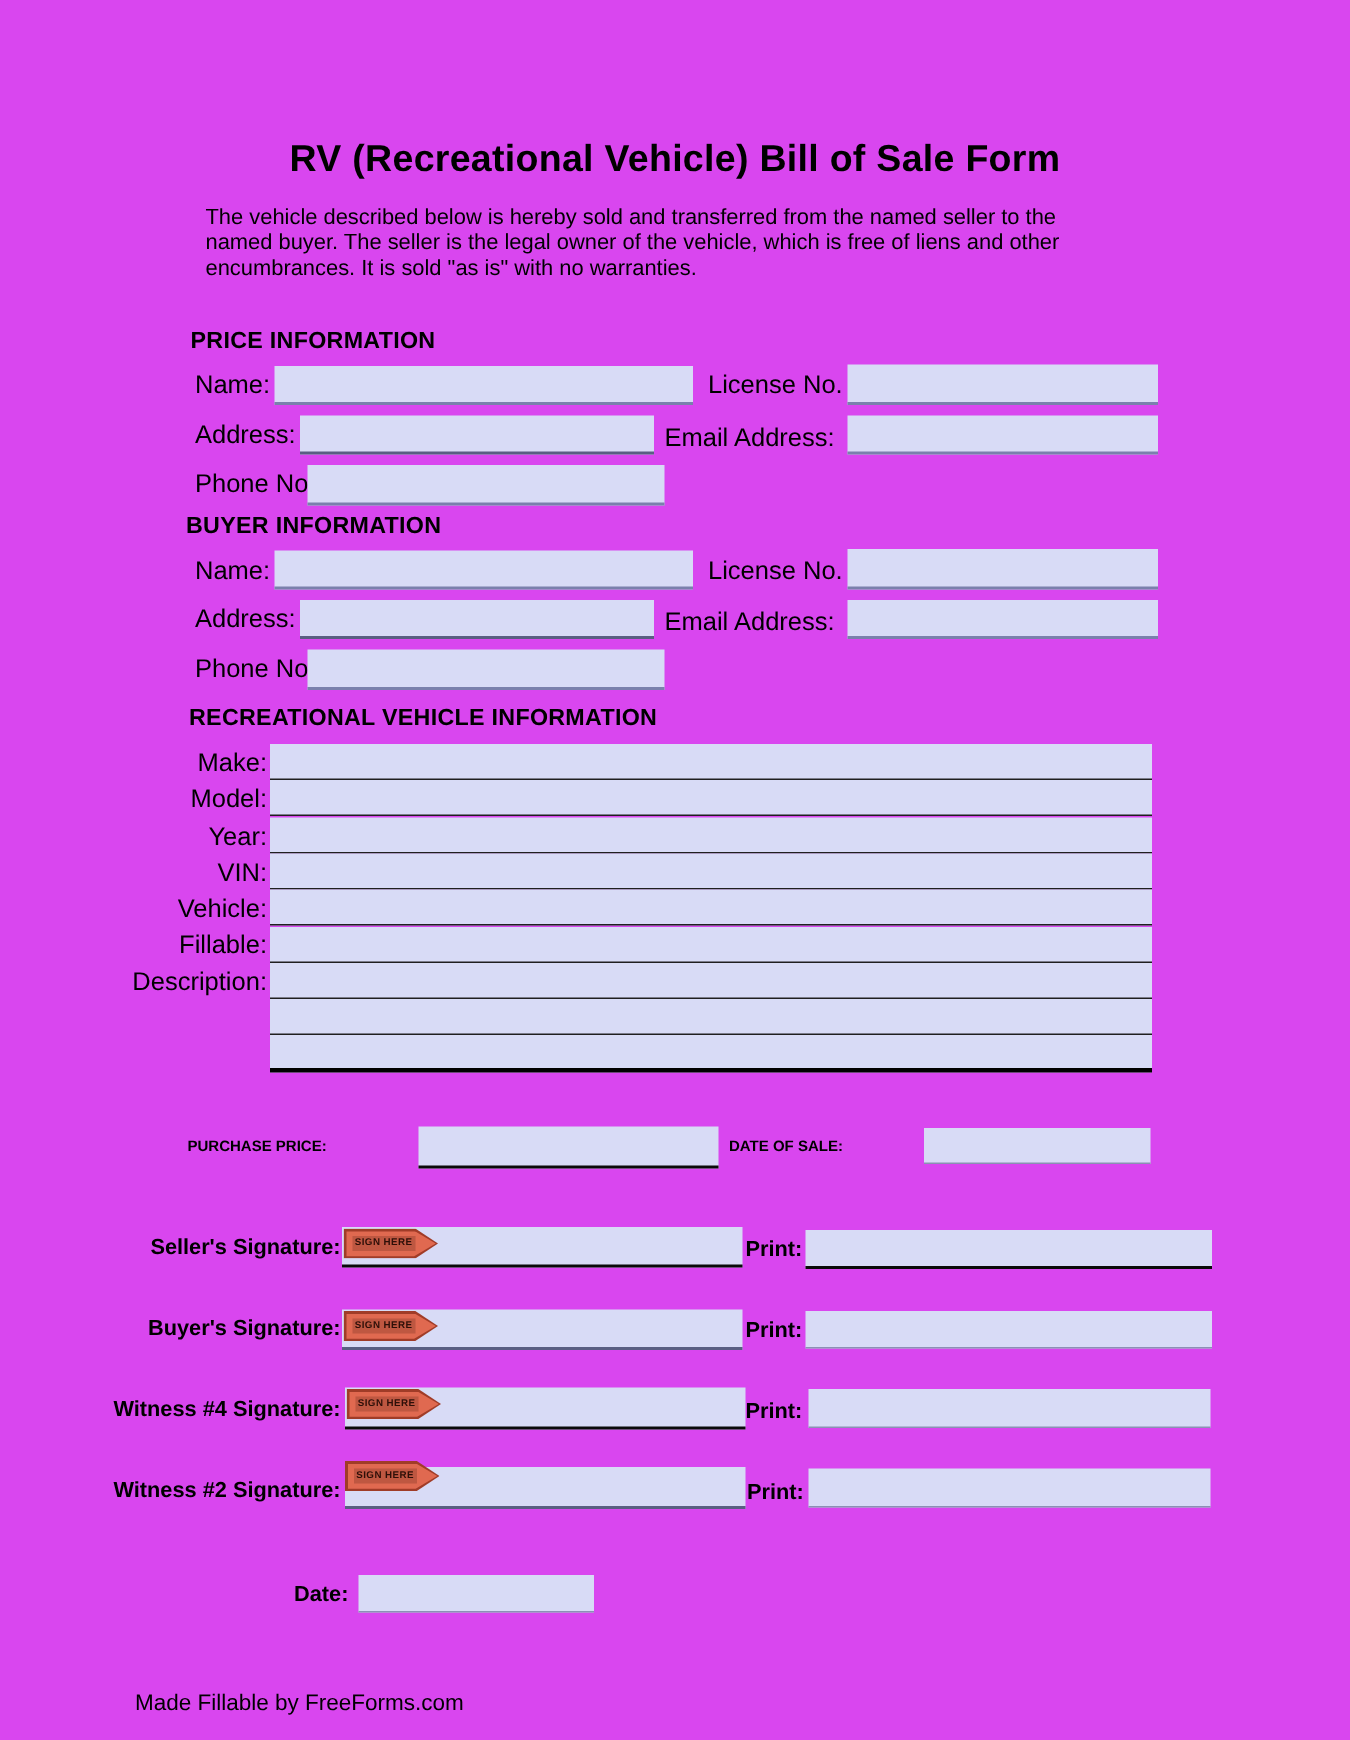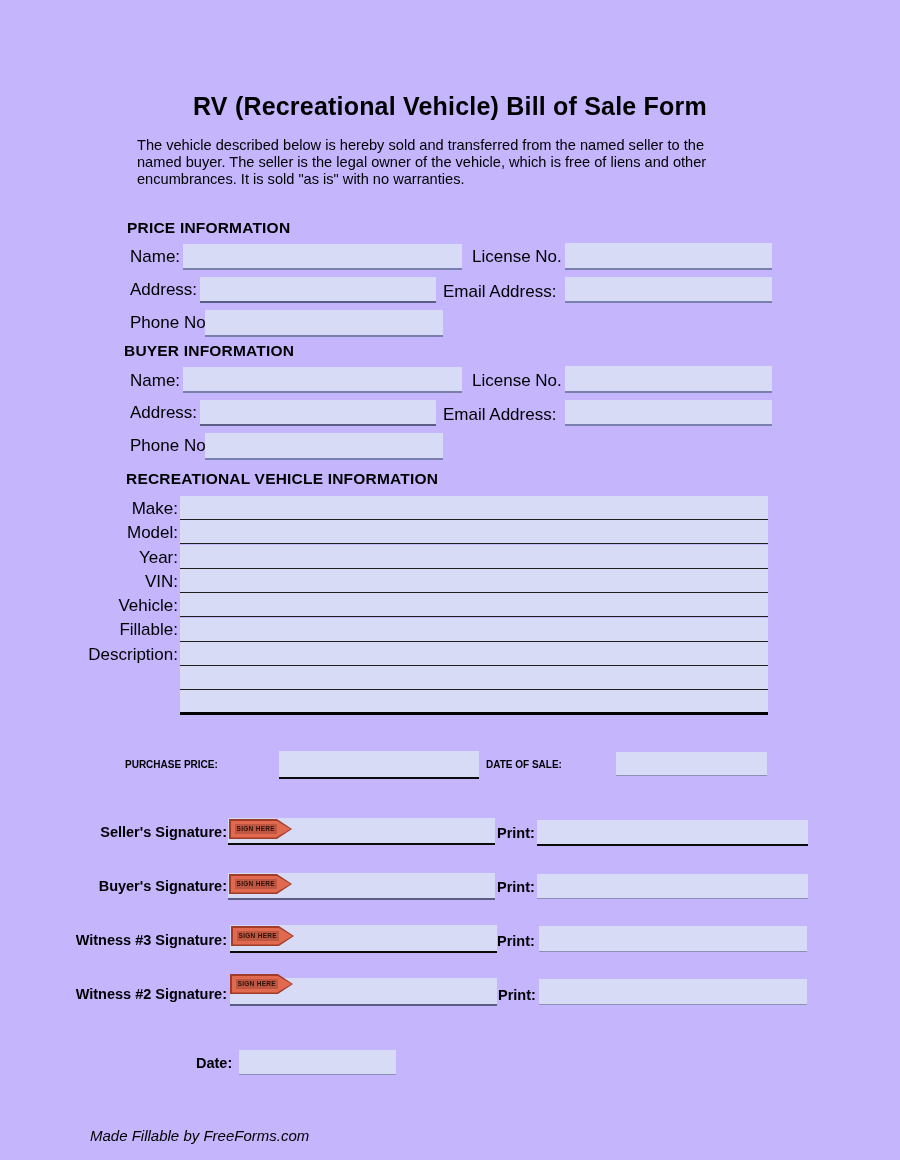--- a/index.html
+++ b/index.html
@@ -1,19 +1,19 @@
 <!DOCTYPE html>
 <html><head>
 <meta charset="utf-8">
 <style>
   html,body{margin:0;padding:0;background:#fff;}
   .page{
     position:relative;
     width:900px;height:1160px;
-    background:#c4b5fd;
+    background:#d946ef;
     font-family:"Liberation Sans","DejaVu Sans",sans-serif;
     color:#000;
     overflow:hidden;
   }
   .abs{position:absolute;}
   .title{
     left:0;top:92px;width:900px;
     text-align:center;
     font-size:25px;font-weight:bold;
     letter-spacing:0.2px;
@@ -50,21 +50,21 @@
   }
   .badge .txt{
     margin-left:4px;
     font-size:6.5px;font-weight:bold;line-height:8px;
     color:#2e0f08;
     background:rgba(70,22,12,0.22);
     padding:1px 2px;
     letter-spacing:0.3px;
     white-space:nowrap;
   }
-  .footer{left:90px;top:1127px;font-size:15px;font-style:italic;}
+  .footer{left:90px;top:1127px;font-size:15px;}
 </style>
 </head>
 <body>
 
 <div class="page">
 
   <div class="abs title">RV (Recreational Vehicle) Bill of Sale Form</div>
   <div class="abs intro">The vehicle described below is hereby sold and transferred from the named seller to the named buyer. The seller is the legal owner of the vehicle, which is free of liens and other encumbrances. It is sold "as is" with no warranties.</div>
 
   <div class="abs heading" style="left:127px;top:219px;">PRICE INFORMATION</div>
@@ -142,21 +142,21 @@
   <div class="abs field bb-mid" style="left:228px;top:873px;width:267px;height:25px;"></div>
   <div class="abs badge" style="left:229px;top:874px;">
     <span class="outer"></span>
     <span class="inner">
         <span class="txt">SIGN HERE</span>
       </span>
   </div>
   <div class="abs lbl-b" style="left:497px;top:878px;">Print:</div>
   <div class="abs field bb-thin" style="left:537px;top:874px;width:271px;height:24px;"></div>
 
-  <div class="abs lbl-b r" style="left:55px;top:931px;width:172px;">Witness #3 Signature:</div>
+  <div class="abs lbl-b r" style="left:55px;top:931px;width:172px;">Witness #4 Signature:</div>
   <div class="abs field bb-dark" style="left:230px;top:925px;width:267px;height:26px;"></div>
   <div class="abs badge" style="left:231px;top:926px;">
     <span class="outer"></span>
     <span class="inner">
         <span class="txt">SIGN HERE</span>
       </span>
   </div>
   <div class="abs lbl-b" style="left:497px;top:932px;">Print:</div>
   <div class="abs field bb-thin" style="left:539px;top:926px;width:268px;height:25px;"></div>
 

